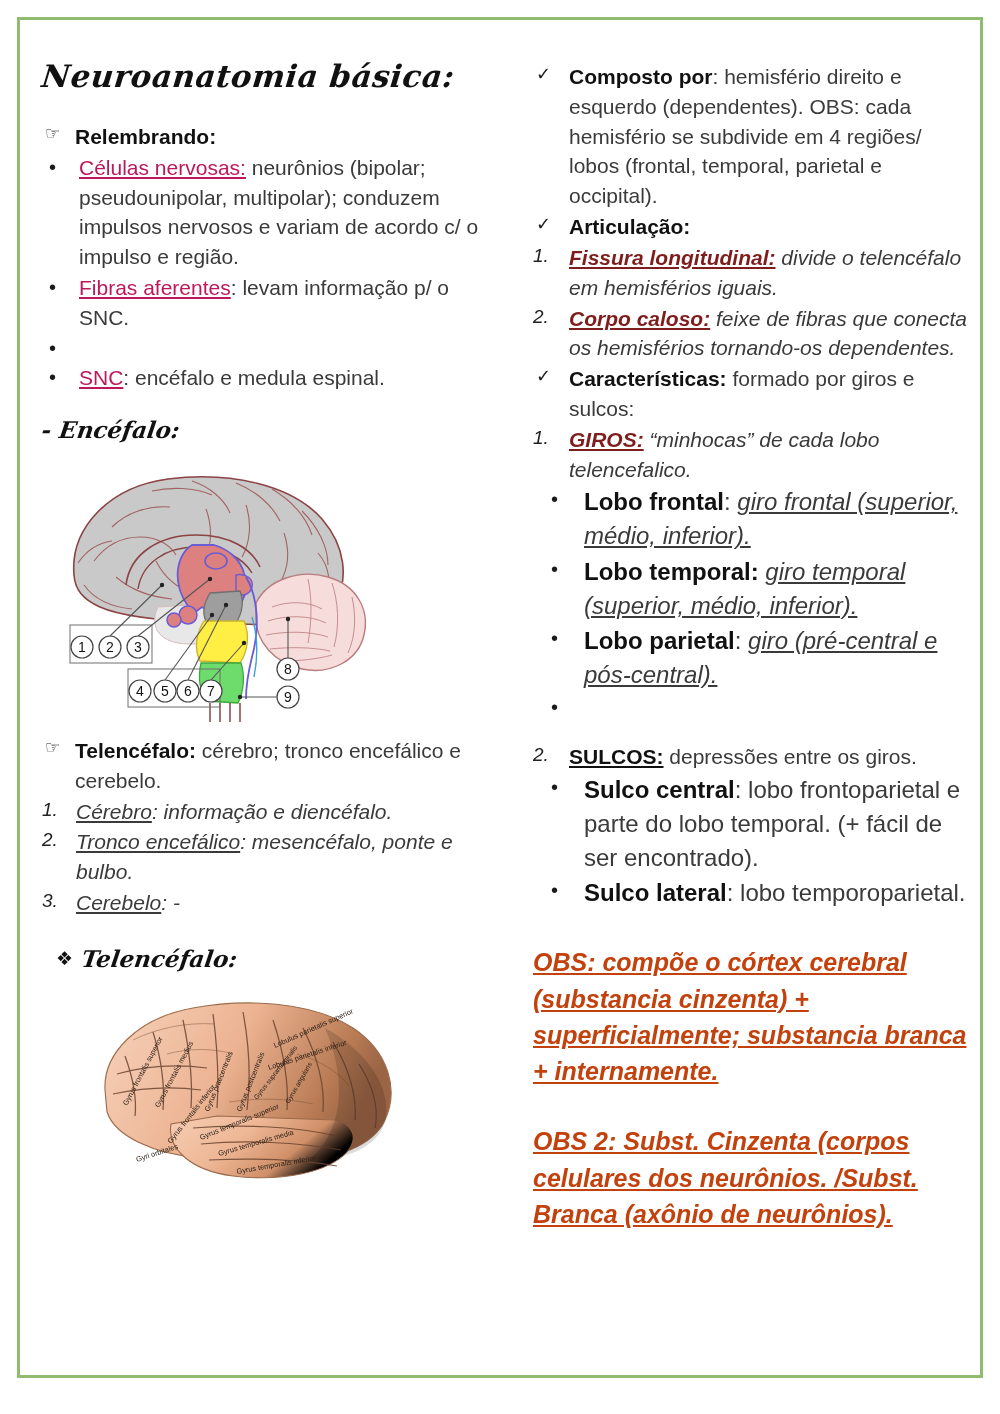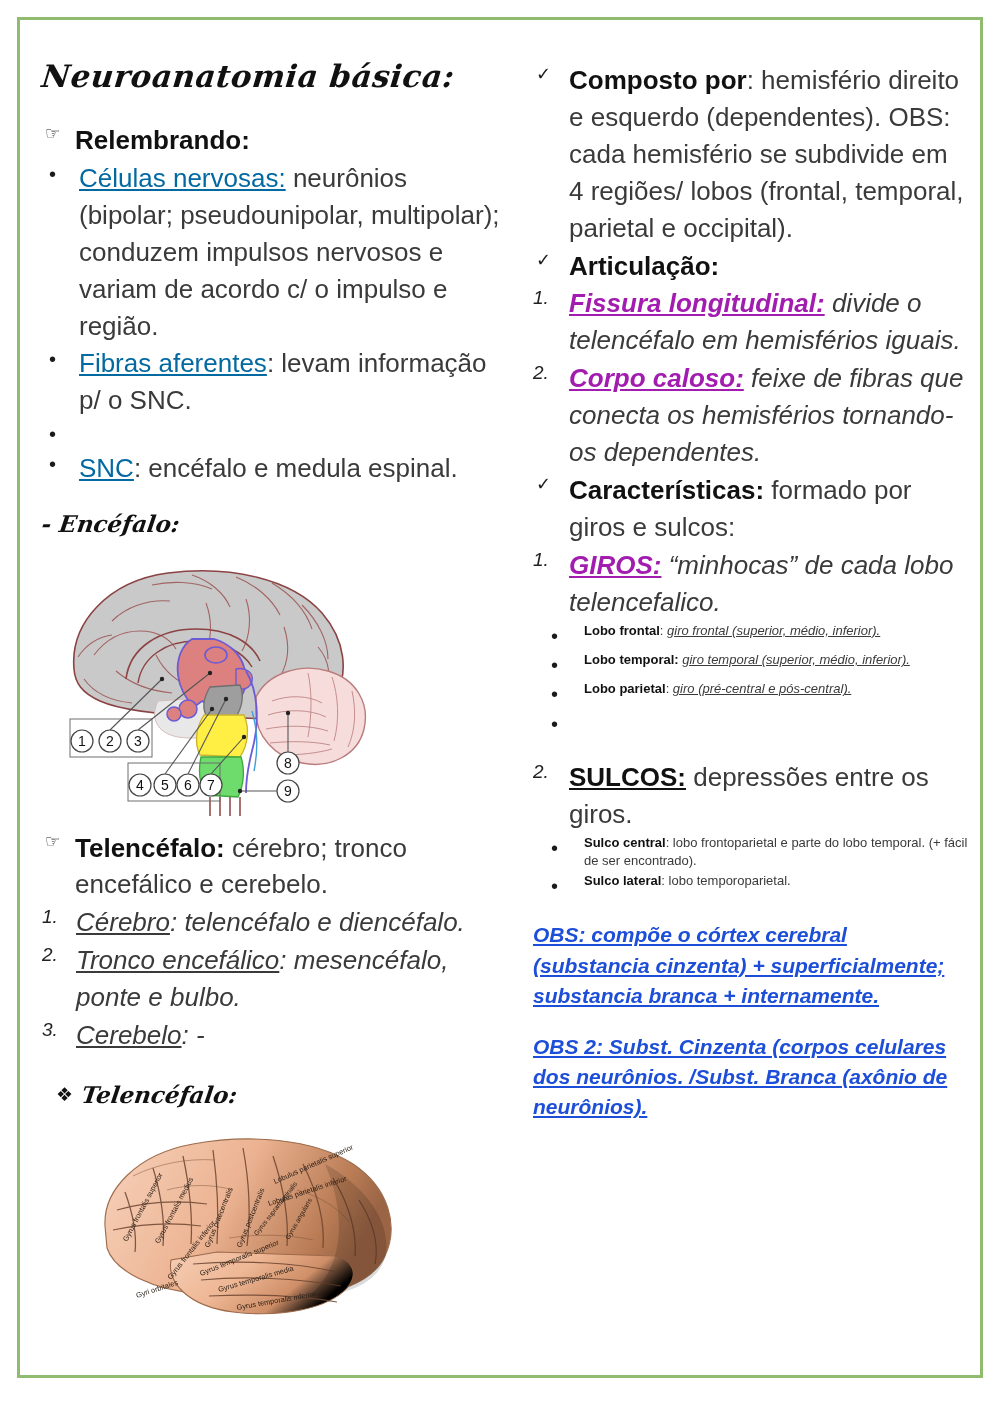--- a/index.html
+++ b/index.html
@@ -61,50 +61,50 @@
     margin:0 0 1px 0;
   }
   .mark{
     flex:0 0 auto;
     text-align:left;
     color:#1a1a1a;
     line-height:1.42;
   }
   .txt{
     flex:1 1 auto;
-    font-size:26px;
+    font-size:21px;
     line-height:1.42;
     color:#3a3a3a;
   }
   .b{ font-weight:bold; color:#111; }
   .u{ text-decoration:underline; }
   .i{ font-style:italic; }
-  .bi{ font-weight:bold; color:#a21caf; }
-  .dark{ color:#0369a1; }
+  .bi{ font-weight:bold; color:#7f1d1d; }
+  .dark{ color:#be185d; }
 
   
   .hand{ width:30px; font-size:17px; padding-left:3px; }
   .dot { width:30px; font-size:20px; padding-left:7px; }
   .num { width:34px; font-size:19px; font-style:italic; color:#222; }
 
   
   .chk { width:33px; font-size:18px; padding-left:3px; }
   .rnum{ width:36px; font-size:19px; font-style:italic; color:#222; }
   .sub-dot{ width:33px; font-size:20px; padding-left:18px; }
 
-  .indent-sub .txt{ font-size:13px; }
+  .indent-sub .txt{ font-size:24px; }
 
   .obs{
-    font-size:21px;
+    font-size:25px;
     line-height:1.45;
     font-style:italic;
     font-weight:bold;
     text-decoration:underline;
-    color:#1d4ed8;
-    margin-top:20px;
+    color:#c2410c;
+    margin-top:34px;
   }
   .gap-m{height:20px;}
 
   
   .fig-sag{ position:relative; width:340px; height:265px; margin:14px 0 0 18px; }
   .fig-sag svg{ display:block; }
   
   .fig-lat{ position:relative; width:310px; height:190px; margin:22px 0 0 55px; }
 </style>
 </head>
@@ -272,21 +272,21 @@
     <div style="height:14px"></div>
 
     
     <div class="row">
       <span class="mark hand">☞</span>
       <span class="txt"><span class="b">Telencéfalo:</span><span> cérebro; tronco encefálico e cerebelo.</span></span>
     </div>
 
     <div class="row">
       <span class="mark num">1.</span>
-      <span class="txt i"><span class="u">Cérebro</span><span>: telencéfalo e diencéfalo.</span></span>
+      <span class="txt i"><span class="u">Cérebro</span><span>: informação e diencéfalo.</span></span>
     </div>
     <div class="row">
       <span class="mark num">2.</span>
       <span class="txt i"><span class="u">Tronco encefálico</span><span>: mesencéfalo, ponte e bulbo.</span></span>
     </div>
     <div class="row">
       <span class="mark num">3.</span>
       <span class="txt i"><span class="u">Cerebelo</span><span>: -</span></span>
     </div>
 

